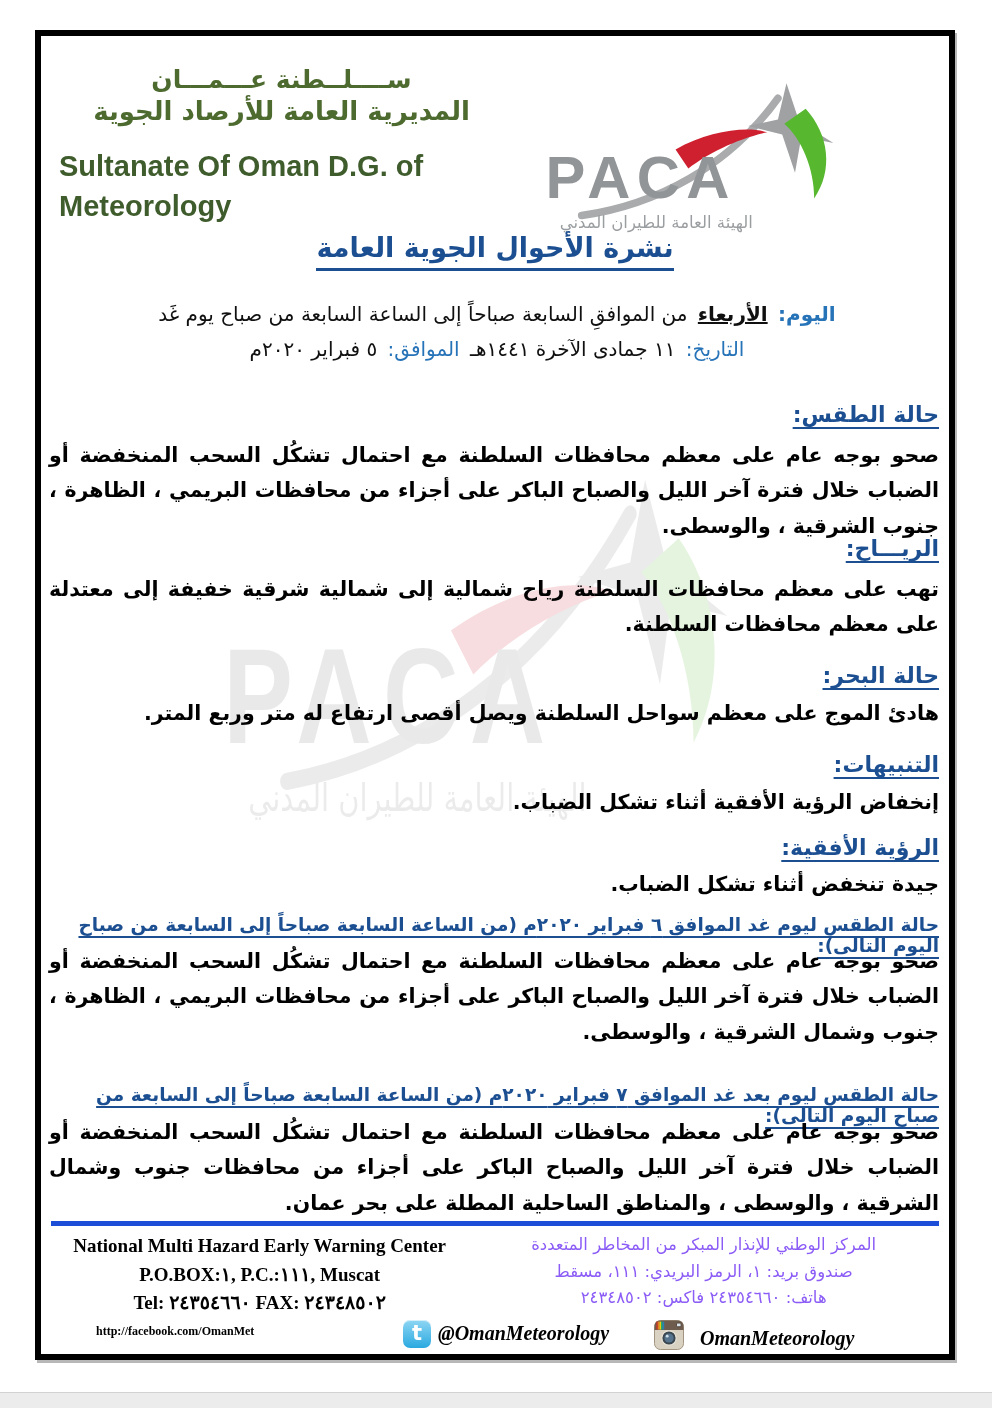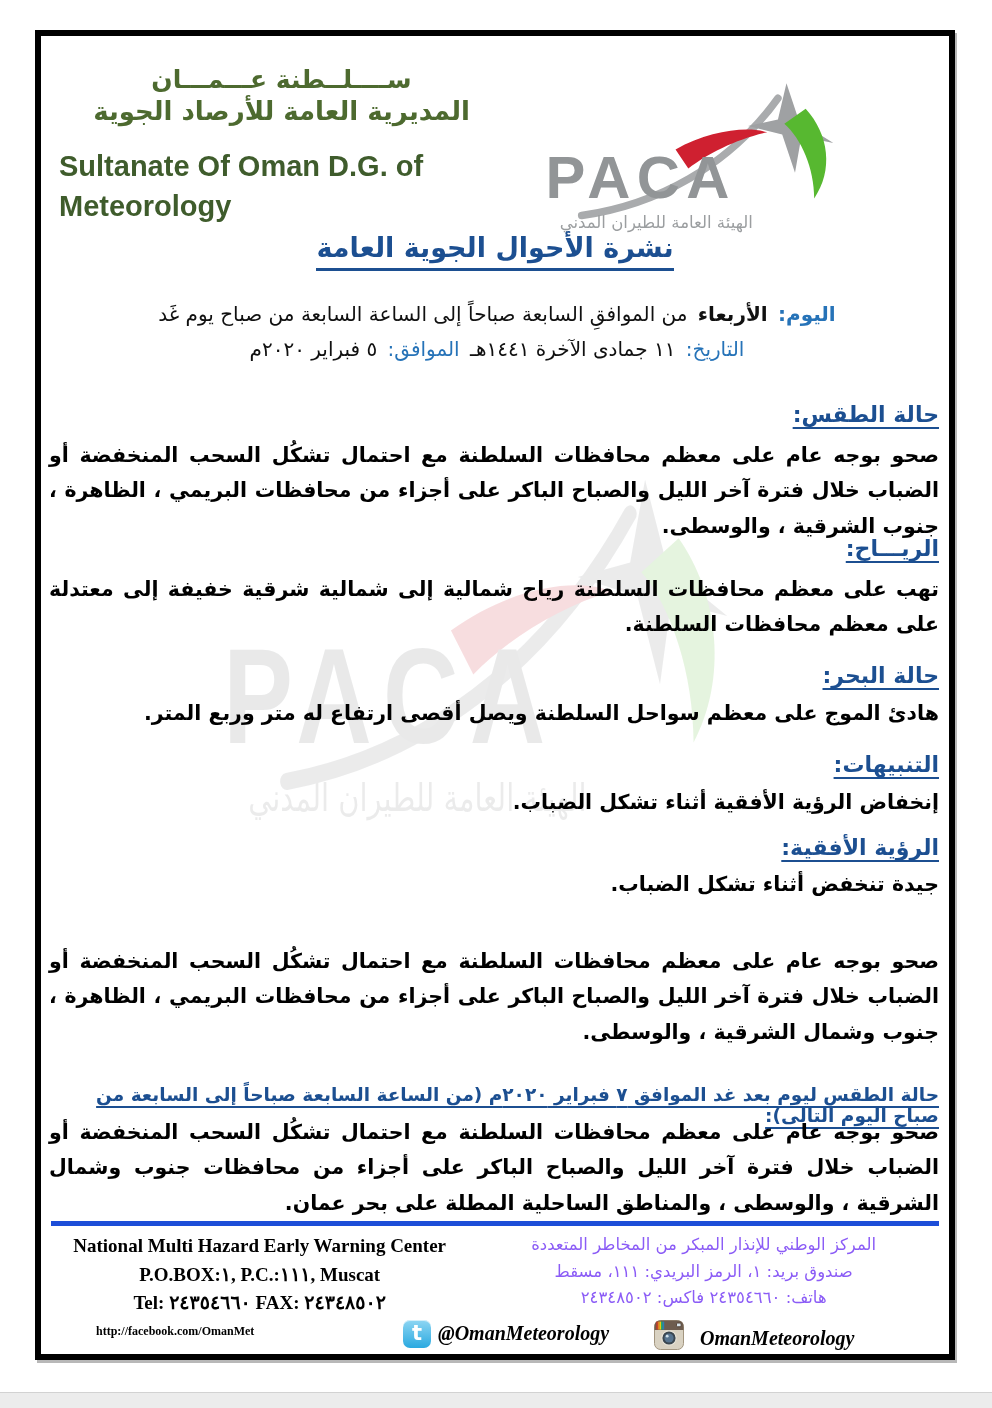--- a/index.html
+++ b/index.html
@@ -26,21 +26,21 @@
   
   .title-wrap{position:absolute;left:0;right:0;top:196px;text-align:center;}
   .title-text{display:inline-block;font-size:27px;font-weight:bold;color:#1c4f91;
     border-bottom:3px solid #1c4f91;padding-bottom:5px;direction:rtl;}
   .date1{position:absolute;left:0;right:0;top:266px;text-align:center;direction:rtl;
     font-size:20px;color:#101010;}
   .date2{position:absolute;left:0;right:0;top:301px;text-align:center;direction:rtl;
     font-size:20px;color:#101010;}
   .lbl-blue{color:#2673b8;}
   .lbl-blue-b{color:#2673b8;font-weight:bold;}
-  .b{font-weight:bold;}
+  .b{font-weight:bold;text-decoration:underline;}
   .date1 span,.date2 span{margin-left:4px;}
   
   .sec-h{position:absolute;left:8px;right:10px;direction:rtl;text-align:right;
     font-size:22px;font-weight:bold;color:#1c4f91;
     text-decoration:underline;text-decoration-thickness:2px;text-underline-offset:5px;}
   .sec-h.long{font-size:18.5px;letter-spacing:-0.2px;}
   .sec-b{position:absolute;left:8px;right:10px;direction:rtl;text-align:justify;
     font-size:20.5px;font-weight:bold;color:#000;line-height:1.72;}
   .t-s1h{top:366px}.t-s1b{top:402px}
   .t-s2h{top:500px}.t-s2b{top:536px}
@@ -132,20 +132,21 @@
 
   <div class="sec-h t-s3h">حالة البحر:</div>
   <div class="sec-b t-s3b">هادئ الموج على معظم سواحل السلطنة ويصل أقصى ارتفاع له متر وربع المتر.</div>
 
   <div class="sec-h t-s4h">التنبيهات:</div>
   <div class="sec-b t-s4b">إنخفاض الرؤية الأفقية أثناء تشكل الضباب.</div>
 
   <div class="sec-h t-s5h">الرؤية الأفقية:</div>
   <div class="sec-b t-s5b">جيدة تنخفض أثناء تشكل الضباب.</div>
 
+  <div class="sec-h long t-s6h">حالة الطقس ليوم غد الموافق ٦ فبراير ٢٠٢٠م (من الساعة السابعة صباحاً إلى السابعة من صباح اليوم التالى):</div>
   <div class="sec-b t-s6b">صحو بوجه عام على معظم محافظات السلطنة مع احتمال تشكُل السحب المنخفضة أو الضباب خلال فترة آخر الليل والصباح الباكر على أجزاء من محافظات البريمي ، الظاهرة ، جنوب وشمال الشرقية ، والوسطى.</div>
 
   <div class="sec-h long t-s7h">حالة الطقس ليوم بعد غد الموافق ٧ فبراير ٢٠٢٠م (من الساعة السابعة صباحاً إلى السابعة من صباح اليوم التالى):</div>
   <div class="sec-b t-s7b">صحو بوجه عام على معظم محافظات السلطنة مع احتمال تشكُل السحب المنخفضة أو الضباب خلال فترة آخر الليل والصباح الباكر على أجزاء من محافظات جنوب وشمال الشرقية ، والوسطى ، والمناطق الساحلية المطلة على بحر عمان.</div>
 
   <div class="footer">
     <div class="f-cols">
       <div class="f-left">
         <div>National Multi Hazard Early Warning Center</div>
         <div>P.O.BOX:١, P.C.:١١١, Muscat</div>

